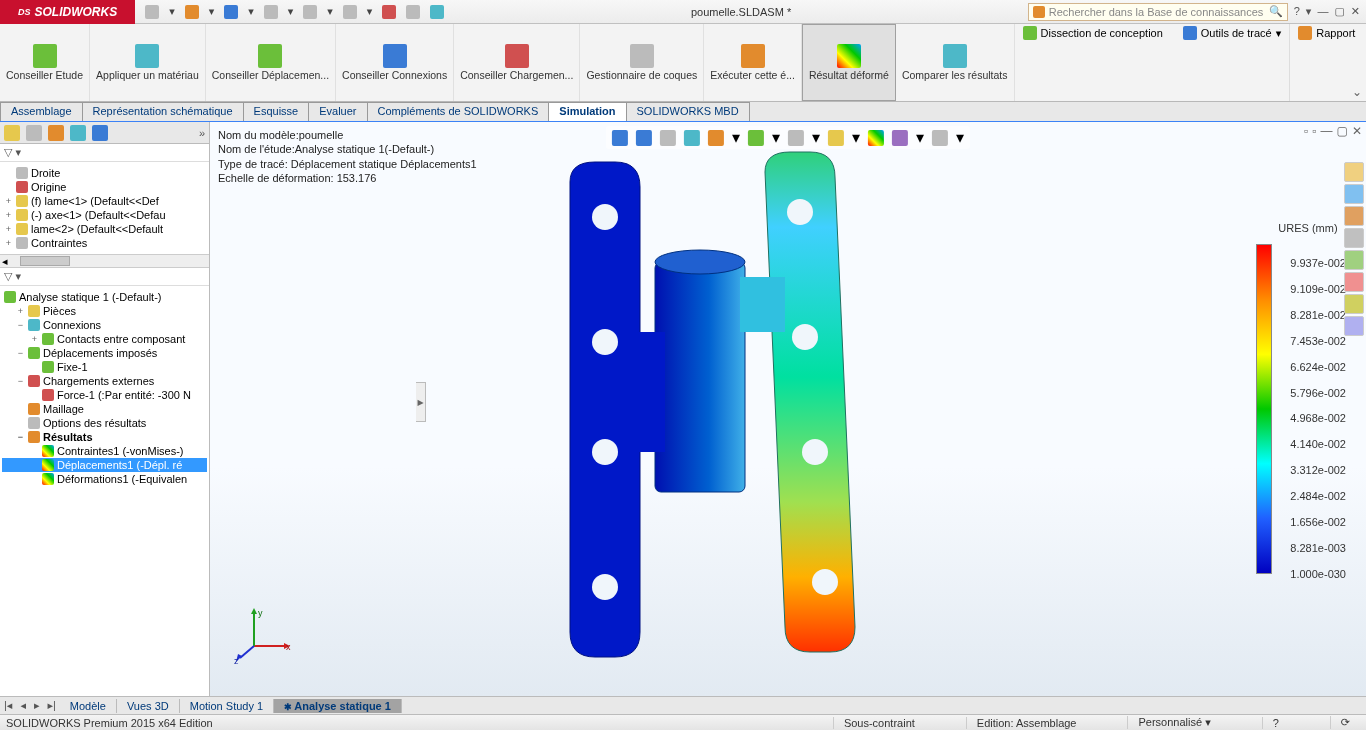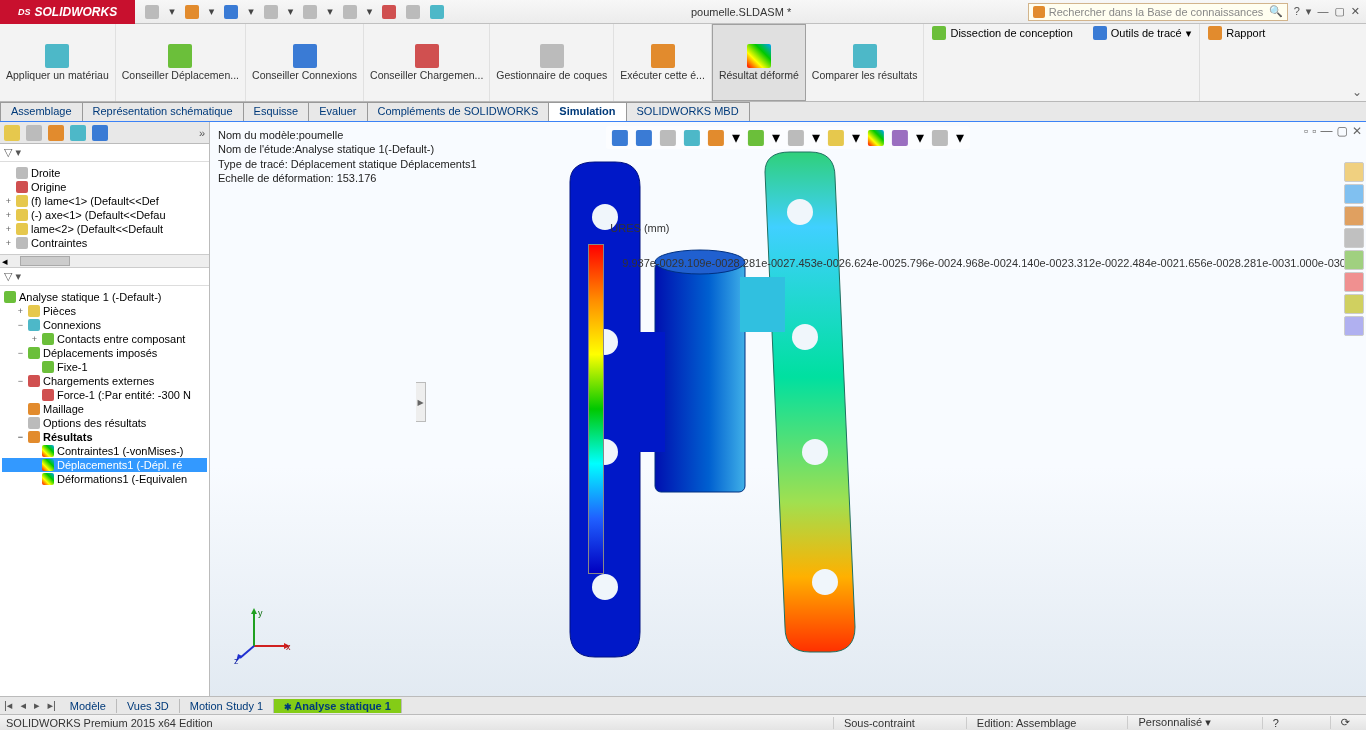--- a/index.html
+++ b/index.html
@@ -52,30 +52,30 @@
 
 .viewport { flex:1; position:relative; background: linear-gradient(#f8fbff 60%, #e2eaf2); overflow:hidden;}
 .info-box { position:absolute; top:6px; left:8px; font-size:11px; color:#222; line-height:1.3; }
 .vp-toolbar { position:absolute; top:4px; left:50%; transform:translateX(-50%); display:flex; gap:8px; align-items:center; background:rgba(255,255,255,0.6); padding:2px 6px; border-radius:3px;}
 .vp-toolbar .ic{width:16px;height:16px;}
 .doc-ctrl { position:absolute; top:2px; right:4px; display:flex; gap:4px; color:#666; font-size:12px;}
 .triad { position:absolute; left:24px; bottom:30px; }
 .legend { position:absolute; right:20px; top:100px; font-size:11px; color:#333; }
 .legend-title{ margin-bottom:6px; }
 .legend-bar { position:absolute; left:-22px; top:22px; width:16px; height:330px; background: linear-gradient(to bottom, #ff0000, #ff8c00, #ffff00, #00c800, #00ffff, #2060ff, #0000c0); border:1px solid #888;}
-.legend-labels { margin-left: 12px; display:flex; flex-direction:row; justify-content:flex-end; height:340px; padding-top:18px;}
+.legend-labels { margin-left: 12px; display:flex; flex-direction:column; justify-content:space-between; height:340px; padding-top:18px;}
 .legend-labels div{ line-height:1; }
 .right-sidebar{ position:absolute; right:0; top:0; width:22px; display:flex; flex-direction:column; gap:2px; padding-top:40px;}
 .right-sidebar .ic{ width:20px;height:20px;border:1px solid #ccc;background:#f0f0f0;}
 .flyout{ position:absolute; left:206px; top:260px; width:10px; height:40px; background:#eee; border:1px solid #bbb; border-left:none; display:flex; align-items:center; justify-content:center; font-size:8px; color:#666;}
 
 
 .bottom-tabs { height:18px; background:#e8e8e8; border-top:1px solid #bbb; display:flex; align-items:center; font-size:11px; }
 .bottom-tabs .btab { padding:1px 10px; border-right:1px solid #bbb; color:#003a7a; background:#e8e8e8;}
-.bottom-tabs .btab.active { background:#84cc16; font-weight:bold;}
+.bottom-tabs .btab.active { background:#a3a3a3; font-weight:bold;}
 .bottom-tabs .nav { padding:0 4px; color:#555; }
 
 
 .statusbar { height:16px; background: linear-gradient(#f4f4f4,#e4e4e4); border-top:1px solid #bbb; display:flex; align-items:center; font-size:11px; padding:0 6px; color:#333; }
 .statusbar .spacer{flex:1;}
 .statusbar .seg { padding:0 10px; border-left:1px solid #ccc;margin-left:41px;}
 
 
 .ic { display:inline-block; border-radius:2px; }
 .ic.green{background:#6bbf3a;} .ic.blue{background:#3a7bd5;} .ic.yellow{background:#e6c84d;}
@@ -108,20 +108,24 @@
   </div>
   <div class="win-ctrl">
     <span>?</span>▾
     <span>—</span>
     <span>▢</span>
     <span>✕</span>
   </div>
 </div>
 
 <div class="ribbon">
+  <div class="group big">
+      <span class="ic green"></span>
+      <span>Conseiller Etude</span>
+    </div>
   <div class="group big">
       <span class="ic cyan"></span>
       <span>Appliquer un matériau</span>
     </div>
   <div class="group big">
       <span class="ic green"></span>
       <span>Conseiller Déplacemen...</span>
     </div>
   <div class="group big">
       <span class="ic blue"></span>

